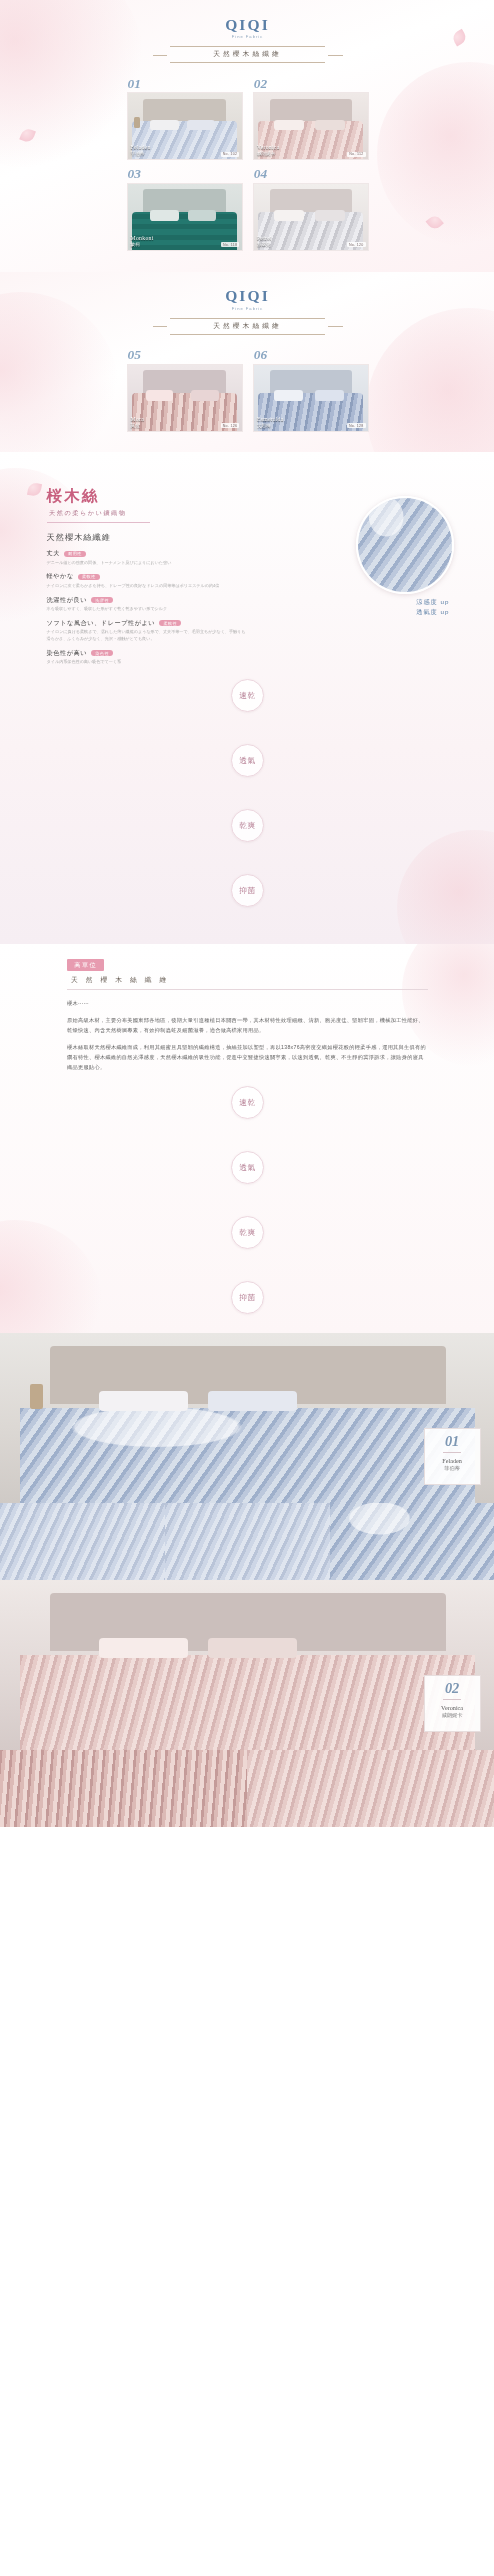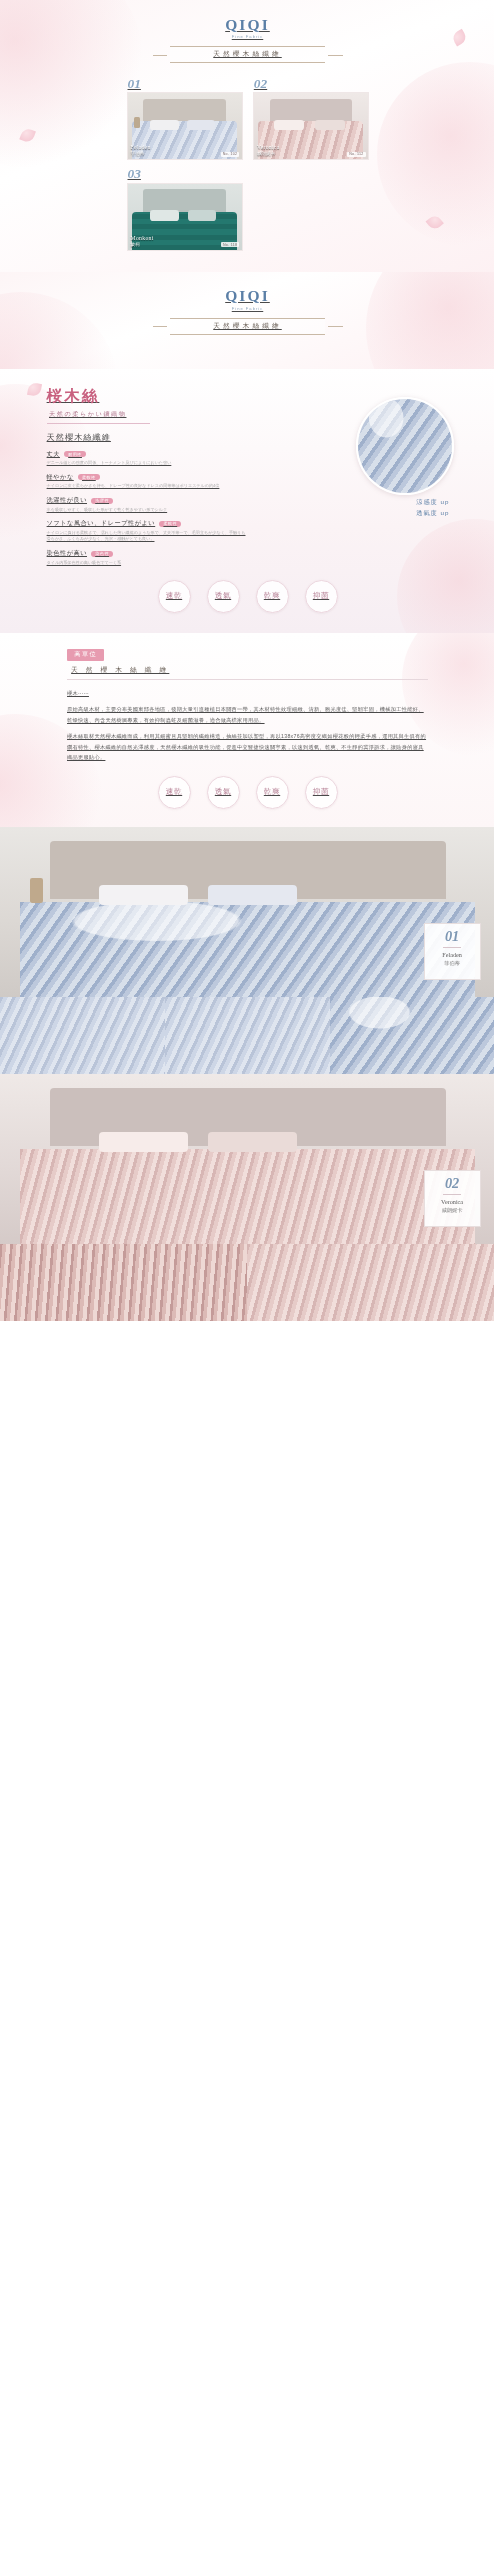--- a/index.html
+++ b/index.html
@@ -2,21 +2,21 @@
 <html style="font-size:8.2px"><head>
 <meta charset="utf-8">
 <style>
   * { box-sizing: border-box; margin: 0; padding: 0; }
   body {
     width: 495px;
     font-family: "Liberation Sans", sans-serif;
     background: #ffffff;
     color: #4a4a4a;
   }
-  .page { width: 495px; position: relative; overflow: hidden; text-decoration: underline; }
+  .page { width: 495px; position: relative; overflow: hidden; }
 
   
   .grid-section {
     position: relative;
     padding: 15.5px 0 20.6px;
     background: linear-gradient(160deg,#fdf5f6 0%,#ffffff 40%,#fdf1f3 100%);
     overflow: hidden;
   }
   .blossom-bg {
     position: absolute; border-radius: 50%;
@@ -116,21 +116,21 @@
   .scene .pillow { position:absolute; border-radius:3.1px; }
   .scene .lamp { position:absolute; width:5.2px; height:11.3px; border-radius:1.5px; }
 
   
   .feature-section {
     position: relative;
     background: linear-gradient(180deg,#ffffff 0%,#fbf3f5 60%,#f6eef3 100%);
     padding: 17.5px 0 20.6px;
     overflow: hidden;
   }
-  .feature-inner { width: 443px; margin: 0 auto; position: relative; z-index: 3;}
+  .feature-inner { width: 443px; margin: 16px auto; position: relative; z-index: 3;}
   .feat-title {
     font-size: 15.5px;
     color: #c8607f;
     letter-spacing: 2.1px;
     font-weight: bold;
     padding-left: 20.6px;
   }
   .feat-sub {
     font-size: 6.2px;
     color: #b0758c;
@@ -157,21 +157,21 @@
     width: 98px; height: 98px; border-radius: 50%;
     overflow:hidden; border: 2.1px solid #fff;
     box-shadow: 0 1px 5.2px rgba(160,130,140,.25);
   }
   .circle-img .fabric { position:absolute; inset:0; }
   .cool-label {
     position:absolute; right: 19.6px; top: 111px; text-align:center;
     font-size: 6.2px; color:#5b7fa6; letter-spacing:1px; line-height:1.7;
   }
   .icon-row {
-    display:flex; justify-content:center; gap: 16px; margin-top: 13.4px;
+    display:flex; justify-content:center; gap: 32px; margin-top: 13.4px; flex-direction: column;
   }
   .icon-badge { text-align:center; }
   .icon-badge .circle {
     width: 33px; height: 33px; border-radius:50%;
     background: rgba(255,255,255,.85);
     border: 0.5px solid #ecd6de;
     display:flex; align-items:center; justify-content:center;
     font-size: 7.7px; color:#b98599; letter-spacing:0.5px;
     margin: 0 auto;
     box-shadow: 0 0.5px 2.1px rgba(180,150,160,.18);
@@ -300,40 +300,91 @@
             <div class="pillow" style="left:53%;top:40%;width:25%;height:16%;background:#c8d6d3;"></div>
           </div>
           <div class="prod-caption">
             <div class="en">Monkoni</div>
             <div class="zh">蒙柯</div>
           </div>
           <div class="prod-tag">No. 118</div>
         </div>
       </div>
 
+      <div class="prod-card">
+        <div class="prod-num">04</div>
+        <div class="prod-img">
+          <div class="scene">
+            <div class="wall" style="background:linear-gradient(180deg,#f1eeec,#e3dedd);"></div>
+            <div class="headboard" style="background:#d3cbc9;"></div>
+            <div class="bed fab-grey"></div>
+            <div class="pillow" style="left:18%;top:40%;width:26%;height:16%;background:#f5f2f1;"></div>
+            <div class="pillow" style="left:54%;top:40%;width:26%;height:16%;background:#e6e2e3;"></div>
+          </div>
+          <div class="prod-caption">
+            <div class="en">Petrel</div>
+            <div class="zh">派翠兒</div>
+          </div>
+          <div class="prod-tag">No. 120</div>
+        </div>
+      </div>
     </div>
   </div>
 
   <div class="grid-section">
     <div class="blossom-bg" style="width:196px;height:196px;left:-77px;top:20.6px;"></div>
     <div class="blossom-bg" style="width:206px;height:206px;right:-77px;bottom:-62px;"></div>
     <div class="petal" style="left:361px;top:206px;transform:rotate(-15deg);"></div>
     <div class="petal" style="left:392px;top:232px;transform:rotate(40deg);"></div>
 
     <div class="brand">
       <div class="brand-logo">QIQI</div>
       <div class="brand-sub">Fine Fabric</div>
     </div>
     <div style="position:relative;width:155px;margin:0 auto;">
       <div class="ribbon">天然櫻木絲纖維</div>
     </div>
 
     <div class="prod-grid">
 
-
+      <div class="prod-card">
+        <div class="prod-num">05</div>
+        <div class="prod-img">
+          <div class="scene">
+            <div class="wall" style="background:linear-gradient(180deg,#efe8e9,#ded6d8);"></div>
+            <div class="headboard" style="background:#cec2c4;"></div>
+            <div class="bed fab-pink2"></div>
+            <div class="pillow" style="left:16%;top:38%;width:24%;height:17%;background:#f7e5e4;"></div>
+            <div class="pillow" style="left:56%;top:38%;width:24%;height:17%;background:#e8d5d5;"></div>
+          </div>
+          <div class="prod-caption">
+            <div class="en">Mora</div>
+            <div class="zh">莫拉</div>
+          </div>
+          <div class="prod-tag">No. 126</div>
+        </div>
+      </div>
+
+      <div class="prod-card">
+        <div class="prod-num">06</div>
+        <div class="prod-img">
+          <div class="scene">
+            <div class="wall" style="background:linear-gradient(180deg,#e7eaee,#d6dbe2);"></div>
+            <div class="headboard" style="background:#bfc6d1;"></div>
+            <div class="bed fab-blue2"></div>
+            <div class="pillow" style="left:18%;top:38%;width:25%;height:17%;background:#eef1f6;"></div>
+            <div class="pillow" style="left:54%;top:38%;width:25%;height:17%;background:#dde3ee;"></div>
+          </div>
+          <div class="prod-caption">
+            <div class="en">Esmeralda</div>
+            <div class="zh">艾思梅</div>
+          </div>
+          <div class="prod-tag">No. 128</div>
+        </div>
+      </div>
 
     </div>
   </div>
 
   <div class="feature-section">
     <div class="blossom-bg" style="width:155px;height:155px;left:-62px;top:15.5px;"></div>
     <div class="blossom-bg" style="width:155px;height:155px;right:-57px;bottom:-41px;"></div>
 
     <div class="feature-inner">
       <div class="petal" style="left:2.1px;top:-3.1px;transform:rotate(10deg);"></div>

